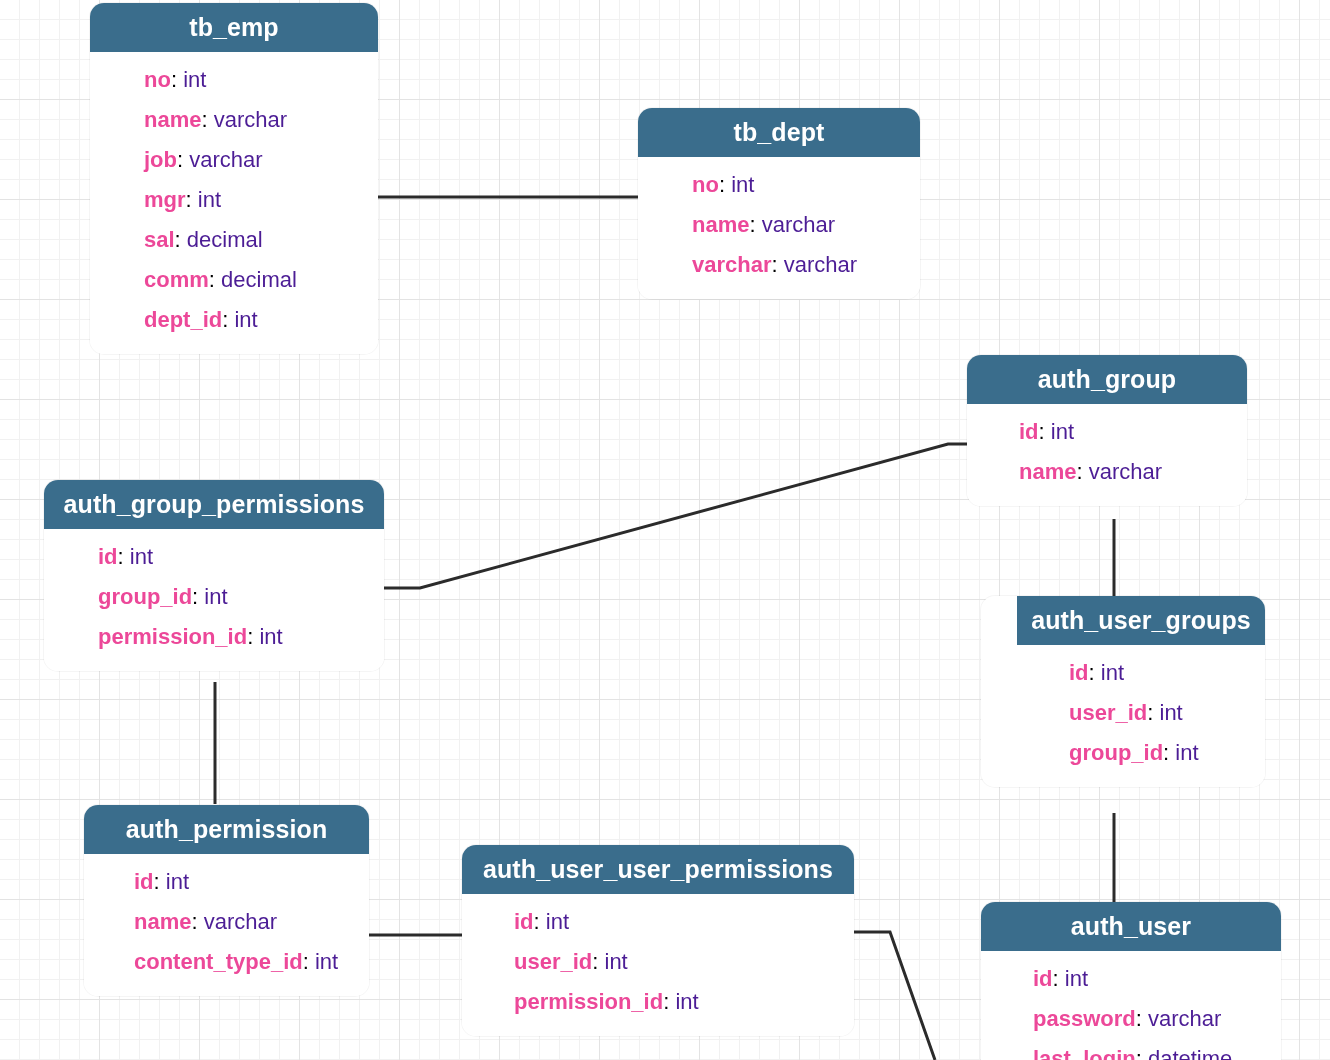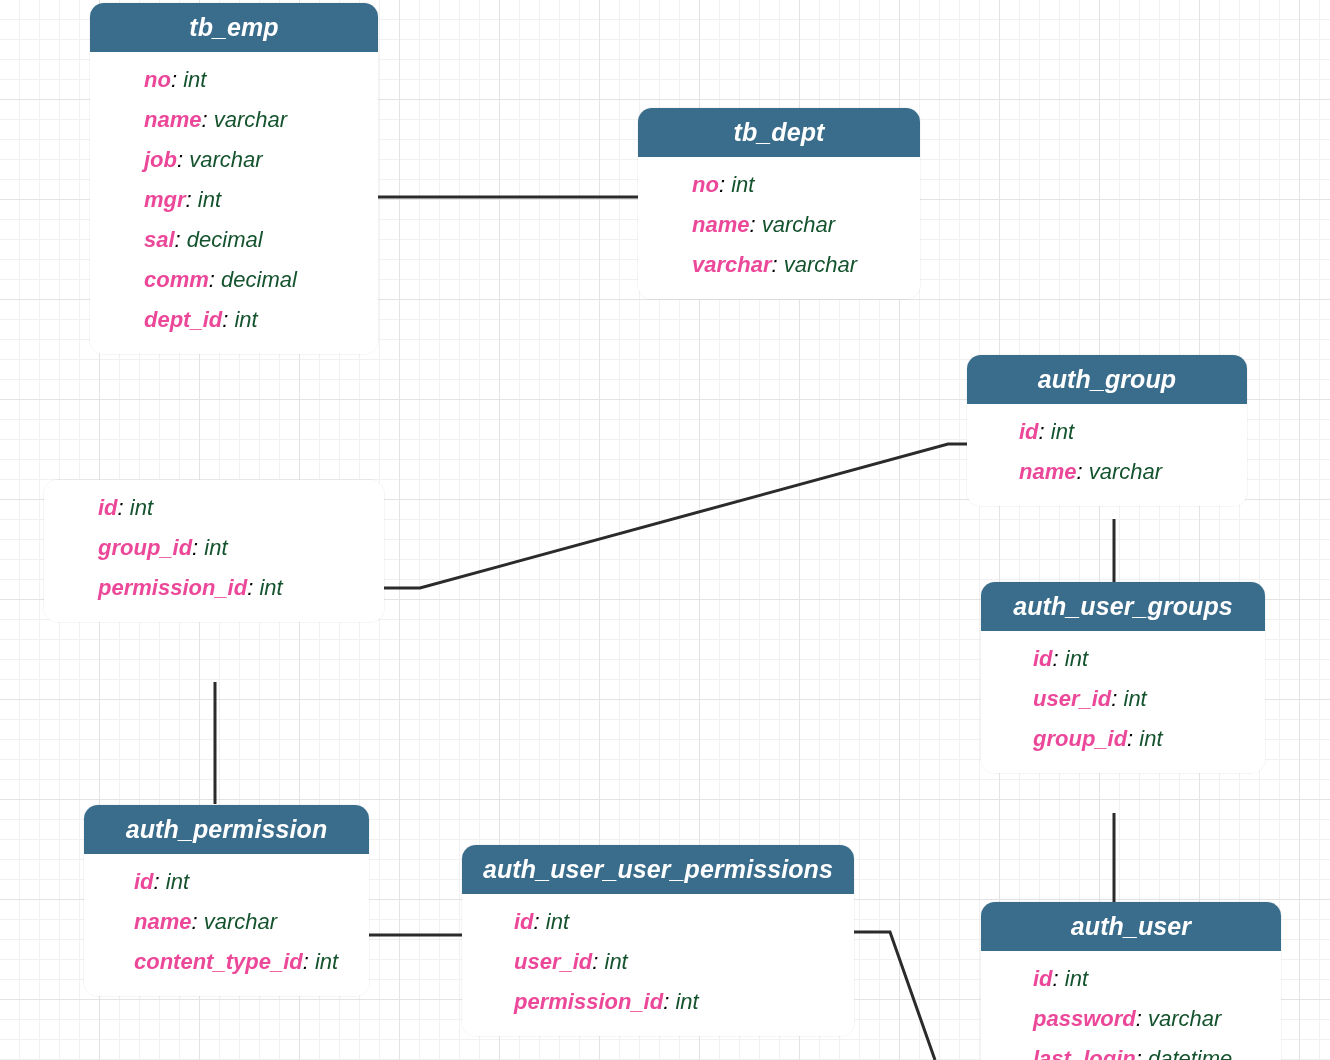--- a/index.html
+++ b/index.html
@@ -37,21 +37,20 @@
     height: 1060px;
     pointer-events: none;
   }
   .entity {
     position: absolute;
     background: #ffffff;
     border-radius: 14px;
     box-sizing: border-box;
     overflow: hidden;
     box-shadow: 0 0 0 1px rgba(0,0,0,0.04);
-    font-style: italic;
   }
   .entity-head {
     background: #3a6d8c;
     color: #ffffff;
     text-align: center;
     font-size: 25px;
     font-weight: bold;
     letter-spacing: 0.1px;
     padding: 11px 10px 12px 10px;
     line-height: 1.05;
@@ -69,21 +68,21 @@
     color: #000000;
   }
   .field .fname {
     color: #ec4899;
     font-weight: bold;
   }
   .field .fsep {
     color: #000000;
   }
   .field .ftype {
-    color: #14532d;
+    color: #4c1d95;
     margin-top: 23px;
   }
   
   .entity[data-ent="auth_group"] .field,
   .entity[data-ent="auth_user_groups"] .field,
   .entity[data-ent="auth_user"] .field {
     padding-left: 52px;
   }
   .entity[data-ent="auth_group_permissions"] .field {
     padding-left: 54px;
@@ -130,27 +129,28 @@
         </div>
       </div>
       <div class="entity" data-ent="auth_group" style="left: 967px; top: 355px; width: 280px;">
         <div class="entity-head">auth_group</div>
         <div class="entity-body">
           <div class="field"><span class="fname">id</span><span class="fsep">: </span><span class="ftype">int</span></div>
           <div class="field"><span class="fname">name</span><span class="fsep">: </span><span class="ftype">varchar</span></div>
         </div>
       </div>
       <div class="entity" data-ent="auth_group_permissions" style="left: 44px; top: 480px; width: 340px;">
+        <div class="entity-head">auth_group_permissions</div>
         <div class="entity-body">
           <div class="field"><span class="fname">id</span><span class="fsep">: </span><span class="ftype">int</span></div>
           <div class="field"><span class="fname">group_id</span><span class="fsep">: </span><span class="ftype">int</span></div>
           <div class="field"><span class="fname">permission_id</span><span class="fsep">: </span><span class="ftype">int</span></div>
         </div>
       </div>
-      <div class="entity" data-ent="auth_user_groups" style="left: 981px; top: 582px; width: 284px;">
+      <div class="entity" data-ent="auth_user_groups" style="left: 981px; top: 596px; width: 284px; padding-left: 36px;">
         <div class="entity-head">auth_user_groups</div>
         <div class="entity-body">
           <div class="field"><span class="fname">id</span><span class="fsep">: </span><span class="ftype">int</span></div>
           <div class="field"><span class="fname">user_id</span><span class="fsep">: </span><span class="ftype">int</span></div>
           <div class="field"><span class="fname">group_id</span><span class="fsep">: </span><span class="ftype">int</span></div>
         </div>
       </div>
       <div class="entity" data-ent="auth_permission" style="left: 84px; top: 805px; width: 285px;">
         <div class="entity-head">auth_permission</div>
         <div class="entity-body">

